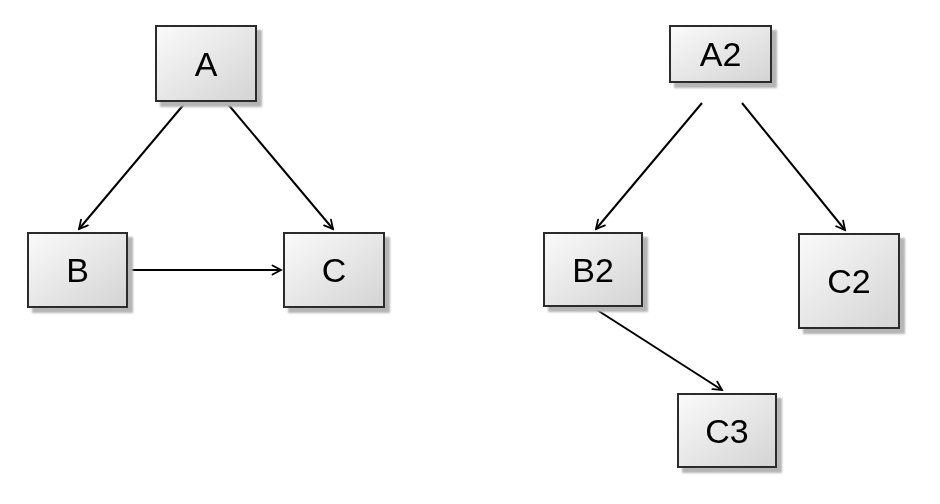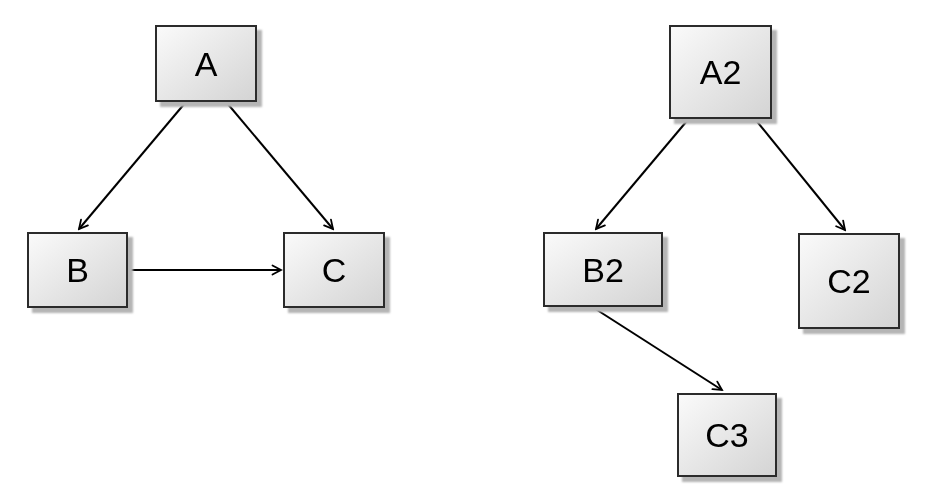--- a/index.html
+++ b/index.html
@@ -68,26 +68,26 @@
   <div id="node-layer">
       <div class="node" style="left: 155px; top: 25px; width: 102px; height: 77px;">
         <span class="node-label">A</span>
       </div>
       <div class="node" style="left: 27px; top: 232px; width: 101px; height: 76px;">
         <span class="node-label">B</span>
       </div>
       <div class="node" style="left: 283px; top: 232px; width: 102px; height: 76px;">
         <span class="node-label">C</span>
       </div>
-      <div class="node" style="left: 669px; top: 25px; width: 103px; height: 94px;">
+      <div class="node" style="left: 669px; top: 25px; width: 103px; height: 58px;">
         <span class="node-label">A2</span>
       </div>
-      <div class="node" style="left: 543px; top: 232px; width: 120px; height: 75px;">
+      <div class="node" style="left: 543px; top: 232px; width: 100px; height: 75px;">
         <span class="node-label">B2</span>
       </div>
       <div class="node" style="left: 798px; top: 233px; width: 102px; height: 96px;">
         <span class="node-label">C2</span>
       </div>
-      <div class="node" style="left: 677px; top: 393px; width: 100px; height: 84px;">
+      <div class="node" style="left: 677px; top: 393px; width: 100px; height: 75px;">
         <span class="node-label">C3</span>
       </div>
     </div>
 </div>
 
 </body></html>

